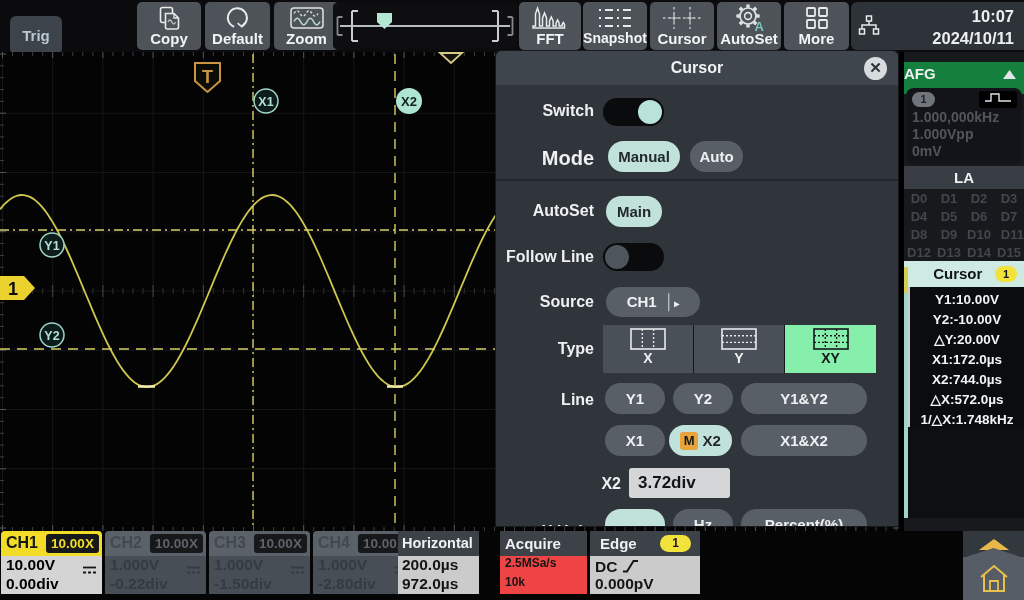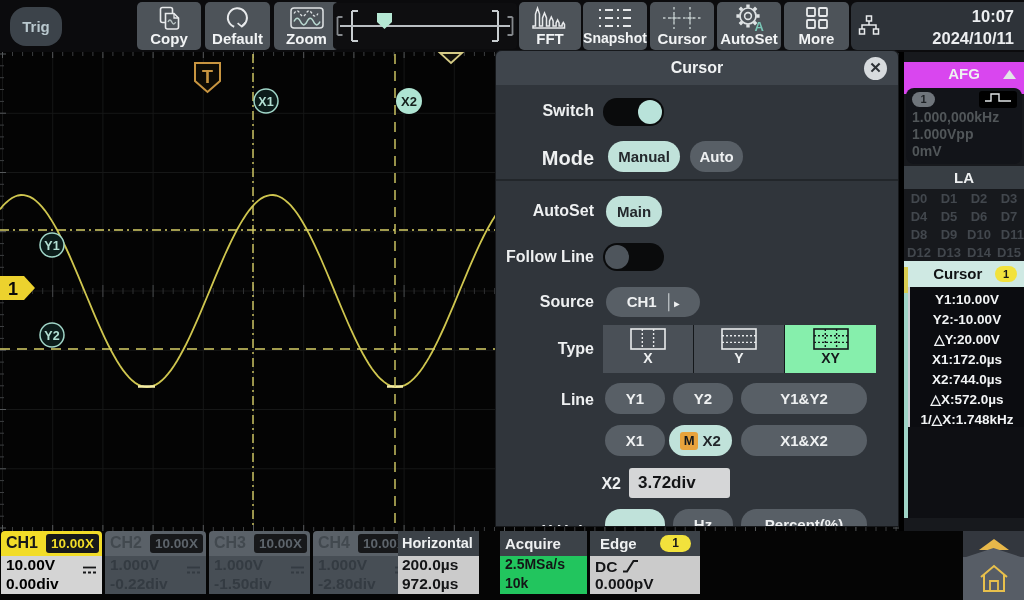--- a/index.html
+++ b/index.html
@@ -8,21 +8,21 @@
 .btn{position:absolute;top:2px;height:48px;background:#4d5359;border-radius:5px;text-align:center}
 .btn .ic{height:29px;display:flex;align-items:center;justify-content:center;padding-top:3px}
 .btn .lb{font-size:15px;color:#f2f4f5;line-height:15px}
 .pill{height:31px;background:#585f66;border-radius:16px;color:#eef0f1;font-size:15px;
 line-height:31px;text-align:center}
 .pill.sel{background:#c0e2da;color:#23282c}
 </style></head>
 <body>
 
 <div class="ab" style="left:0;top:0;width:1024px;height:52px;background:#0b0b0d">
-  <div class="ab" style="left:10px;top:7px;width:52px;height:39px;background:#3c434a;border-radius:16px;
+  <div class="ab" style="left:10px;top:16px;width:52px;height:39px;background:#3c434a;border-radius:6px;
        color:#b9c8ce;font-size:15px;line-height:39px;text-align:center">Trig</div>
   <div class="btn" style="left:137px;width:64px">
       <div class="ic">
         <svg width="26" height="26" viewBox="0 0 26 26" fill="none" stroke="#e8eaec" stroke-width="1.6">
           <rect x="4.5" y="2.5" width="12" height="15" rx="2"></rect>
           <path d="M9.5 8.5H18l4.5 4.5V22a2 2 0 0 1-2 2h-9a2 2 0 0 1-2-2Z" fill="#4d5359"></path>
           <path d="M18 8.5V13h4.5" stroke-width="1.3"></path>
           <path d="M12 17c1.2-2.6 2.6-2.6 3.8 0s2.6 2.6 3.8 0" stroke="#b9c4c4" stroke-width="1.4"></path>
         </svg>
       </div>
@@ -219,22 +219,22 @@
   <div class="ab" style="left:133px;top:417px;width:101px;height:30px;background:#d5d6d7;border-radius:3px;
        color:#131416;font-size:17px;line-height:30px;padding-left:9px">3.72div</div>
 
   <div class="ab" style="right:310px;top:472px;color:#eef0f1;font-size:16px">X Unit</div>
   <div class="ab pill sel" style="left:109px;top:458px;width:60px">&nbsp;</div>
   <div class="ab pill" style="left:177px;top:458px;width:60px">Hz</div>
   <div class="ab pill" style="left:245px;top:458px;width:126px">Percent(%)</div>
 </div>
 
 <div class="ab" style="left:904px;top:52px;width:120px;height:479px;background:#17191d">
-  <div class="ab" style="left:0;top:10px;width:120px;height:32px;background:#d946ef;color:#eef0f1;
-       font-size:15px;line-height:24px;text-align:center">AFG
+  <div class="ab" style="left:0;top:10px;width:120px;height:32px;background:#15803d;color:#eef0f1;
+       font-size:15px;line-height:24px;text-align:left">AFG
     <svg width="13" height="9" viewBox="0 0 13 9" style="position:absolute;right:8px;top:8px">
         <path d="M0 9L6.5 0L13 9Z" fill="#e2e5e7"></path>
       </svg></div>
   <div class="ab" style="left:2px;top:36px;width:116px;height:76px;background:#121419;border-radius:8px">
     <div class="ab" style="left:6px;top:4px;width:23px;height:15px;background:#6f757b;border-radius:8px;
          color:#1d2125;font-size:11px;line-height:15px;text-align:center">1</div>
     <div class="ab" style="right:5px;top:3px;width:38px;height:17px;background:#000;border-radius:3px;text-align:center;line-height:13px"><svg width="30" height="13" viewBox="0 0 30 13" fill="none" stroke="#dfe3e5" stroke-width="1.4">
           <path d="M2 10h6V3h8v7h12"></path>
         </svg></div>
     <div class="ab" style="left:6px;top:21px;color:#515659;font-size:14px;line-height:17px">1.000,000kHz<br>1.000Vpp<br>0mV</div>
@@ -338,21 +338,21 @@
   <div class="ab" style="left:398px;top:0;width:81px;height:55px">
     <div class="ab" style="left:0;top:0;width:81px;height:25px;background:#3c4248;color:#eef0f1;font-size:14.5px;line-height:25px;padding-left:4px">Horizontal</div>
     <div class="ab" style="left:0;top:25px;width:81px;height:38px;background:#cbcbcb;color:#141517;font-size:15.5px">
       <span class="ab" style="left:4px;top:0px">200.0µs</span>
       <span class="ab" style="left:4px;top:19px">972.0µs</span>
       </div>
   </div>
 
   <div class="ab" style="left:500px;top:0;width:87px;height:63px">
     <div class="ab" style="left:0;top:0;width:87px;height:25px;background:#3c4248;color:#eef0f1;font-size:15px;line-height:25px;padding-left:5px">Acquire</div>
-    <div class="ab" style="left:0;top:25px;width:87px;height:38px;background:#22c55e;color:#141517;font-size:14px">
+    <div class="ab" style="left:0;top:25px;width:87px;height:38px;background:#ef4444;color:#141517;font-size:12px">
       <span class="ab" style="left:5px;top:0px">2.5MSa/s</span>
       <span class="ab" style="left:5px;top:19px">10k</span>
       </div>
   </div>
 
   <div class="ab" style="left:590px;top:0;width:110px;height:63px">
     <div class="ab" style="left:0;top:0;width:110px;height:25px;background:#3c4248;color:#eef0f1;font-size:15px;line-height:25px;padding-left:10px">Edge
       <span class="ab" style="right:9px;top:4px;width:31px;height:17px;background:#f2e23c;border-radius:9px;
            color:#17181a;font-size:12px;line-height:17px;text-align:center">1</span></div>
     <div class="ab" style="left:0;top:25px;width:110px;height:38px;background:#cbcbcb;color:#141517;font-size:15.5px">

